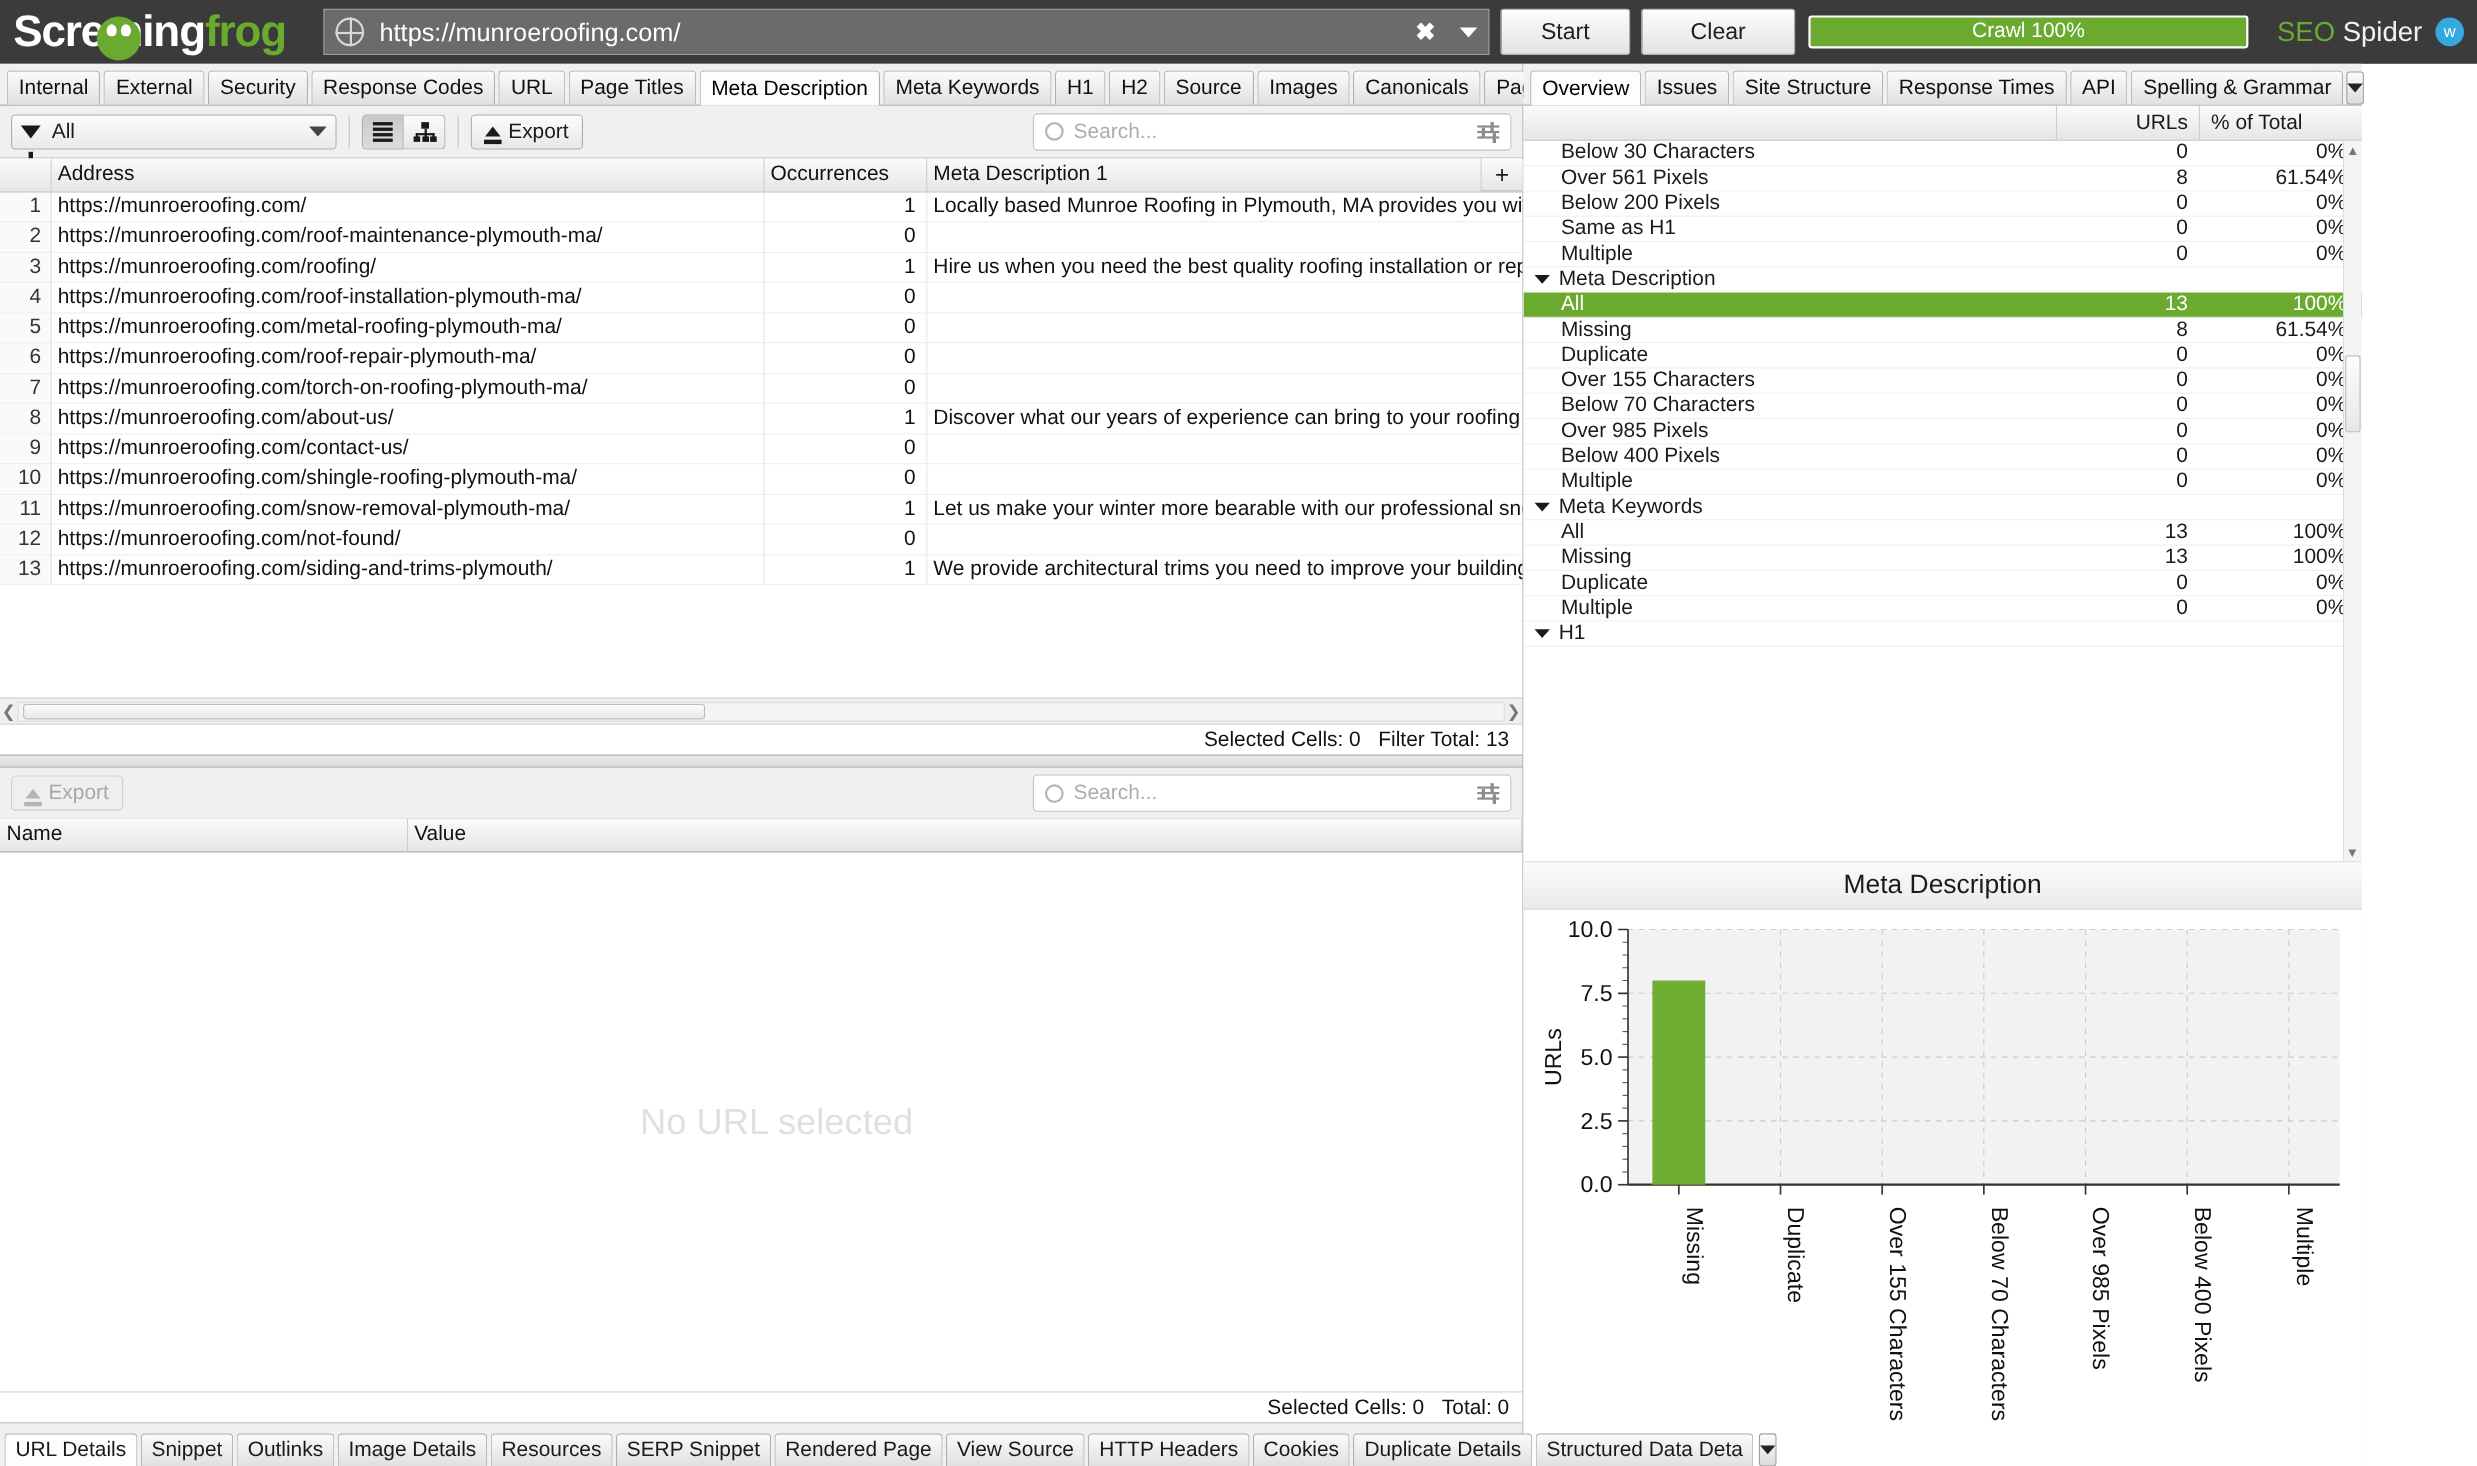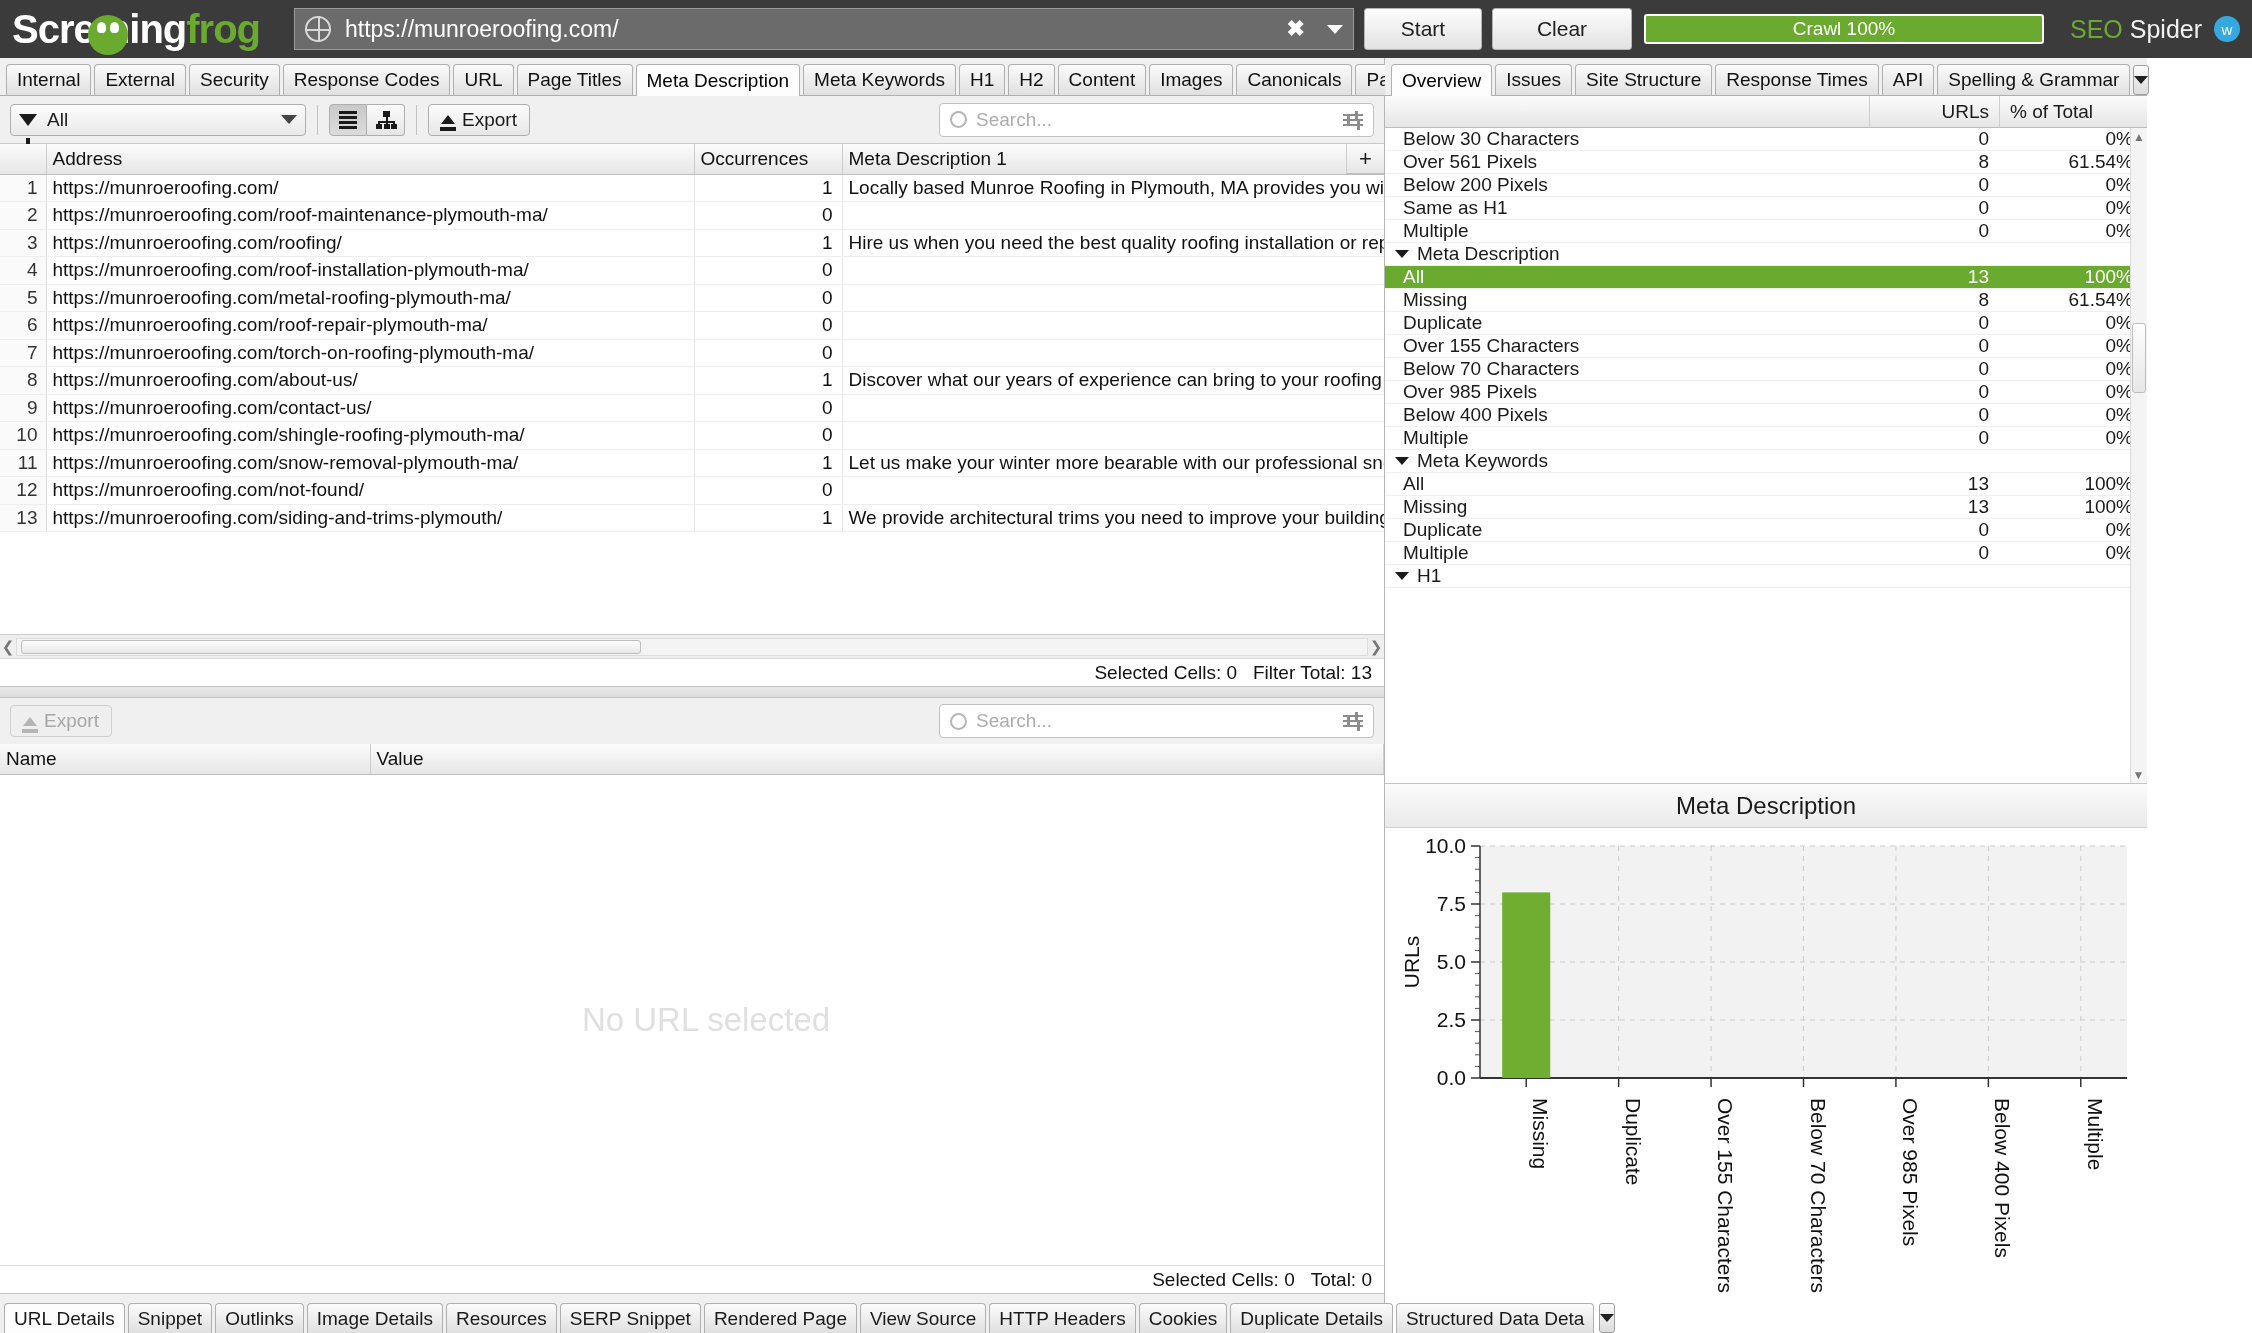--- a/index.html
+++ b/index.html
@@ -156,21 +156,21 @@
   .ovhead{ height:32px; display:flex; background:linear-gradient(#fbfbfb,#e6e6e6);
            border-bottom:1px solid #bdbdbd; font-size:19px; align-items:center; }
   .ovhead .h1c{ flex:1; } .ovhead .h2c{ width:130px; text-align:right; padding-right:10px;
            border-left:1px solid #cdcdcd; height:100%; display:flex; align-items:center;
            justify-content:flex-end; }
   .ovhead .h3c{ width:148px; padding-left:10px; border-left:1px solid #cdcdcd; height:100%;
            display:flex; align-items:center; }
   .ovbody{ flex:1; background:#fff; overflow:hidden; position:relative; }
   .ovrow{ height:23px; display:flex; align-items:center; border-bottom:1px solid #efefef;
           font-size:19px; }
-  .ovrow .lbl{ flex:1; padding-left:18px; white-space:nowrap; overflow:hidden; }
+  .ovrow .lbl{ flex:1; padding-left:34px; white-space:nowrap; overflow:hidden; }
   .ovrow.group .lbl{ padding-left:10px; display:flex; align-items:center; gap:8px; }
   .ovrow .num{ width:130px; text-align:right; padding-right:10px; }
   .ovrow .pct{ width:148px; text-align:right; padding-right:14px; }
   .ovrow.sel{ background:#6aaa2e; color:#fff; }
   .gtri{ width:0;height:0;border-left:7px solid transparent;border-right:7px solid transparent;
          border-top:8px solid #1a1a1a; }
   .vscroll{ position:absolute; right:0; top:0; width:17px; height:100%;
             background:#f4f4f4; border-left:1px solid #dcdcdc; }
   .vsarrow{ height:17px; display:flex;align-items:center;justify-content:center;
             font-size:12px; color:#777; }
@@ -219,21 +219,21 @@
         <div class="tab">Internal</div>
         <div class="tab">External</div>
         <div class="tab">Security</div>
         <div class="tab">Response Codes</div>
         <div class="tab">URL</div>
         <div class="tab">Page Titles</div>
         <div class="tab active">Meta Description</div>
         <div class="tab">Meta Keywords</div>
         <div class="tab">H1</div>
         <div class="tab">H2</div>
-        <div class="tab">Content</div>
+        <div class="tab">Source</div>
         <div class="tab">Images</div>
         <div class="tab">Canonicals</div>
         <div class="tab">Pagination</div>
         <div class="tab">Directives</div>
         <div class="tab">H</div>
         <div class="tabdrop">
           <span class="tri"></span>
         </div>
       </div>
 

